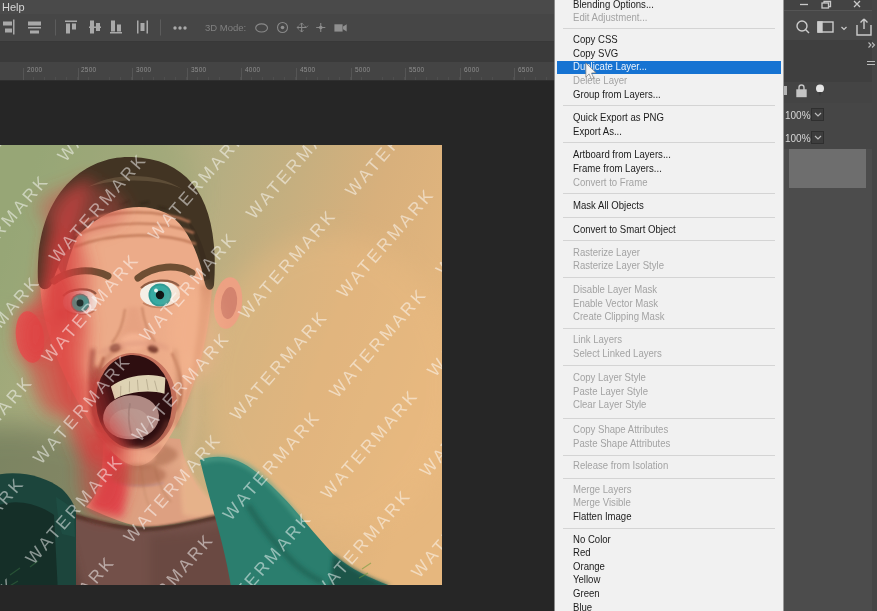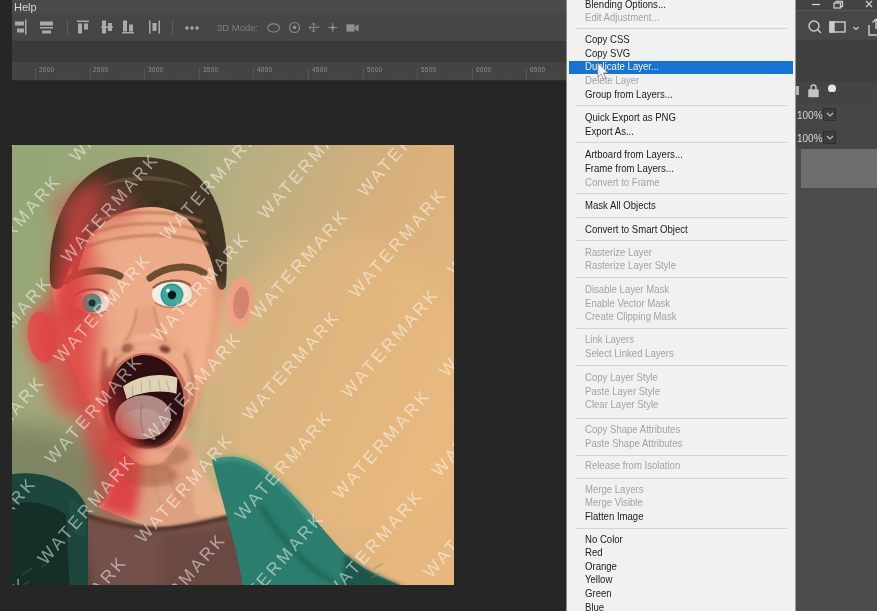--- a/index.html
+++ b/index.html
@@ -1,18 +1,18 @@
 <!DOCTYPE html>
 <html><head>
 <meta charset="utf-8">
 <style>
   html,body{margin:0;padding:0;}
   body{font-family:"Liberation Sans", sans-serif; width:877px; height:611px; overflow:hidden; background:#262626;}
   #root{position:relative;width:877px;height:611px;overflow:hidden;}
-  .abs{position:absolute;margin-left:12px;}
+  .abs{position:absolute;}
   
   #menubar{left:0;top:0;width:554px;height:14px;background:#4a4a4a;color:#d6d6d6;font-size:11px;}
   #menubar span{position:absolute;left:2px;top:1px;}
   #optbar{left:0;top:14px;width:554px;height:27px;background:#464646;border-bottom:1px solid #383838;}
   #tabstrip{left:0;top:42px;width:554px;height:20px;background:#3a3a3a;}
   #ruler{left:0;top:62px;width:554px;height:18px;background:#444444;border-bottom:1px solid #2e2e2e;}
   .rnum{position:absolute;top:4px;font-size:6.5px;color:#8f8f8f;letter-spacing:0.2px;}
   #ticks{position:absolute;left:0;top:0;width:554px;height:18px;
     background:
       repeating-linear-gradient(90deg, #555555 0px, #555555 1px, transparent 1px, transparent 54.6px),

